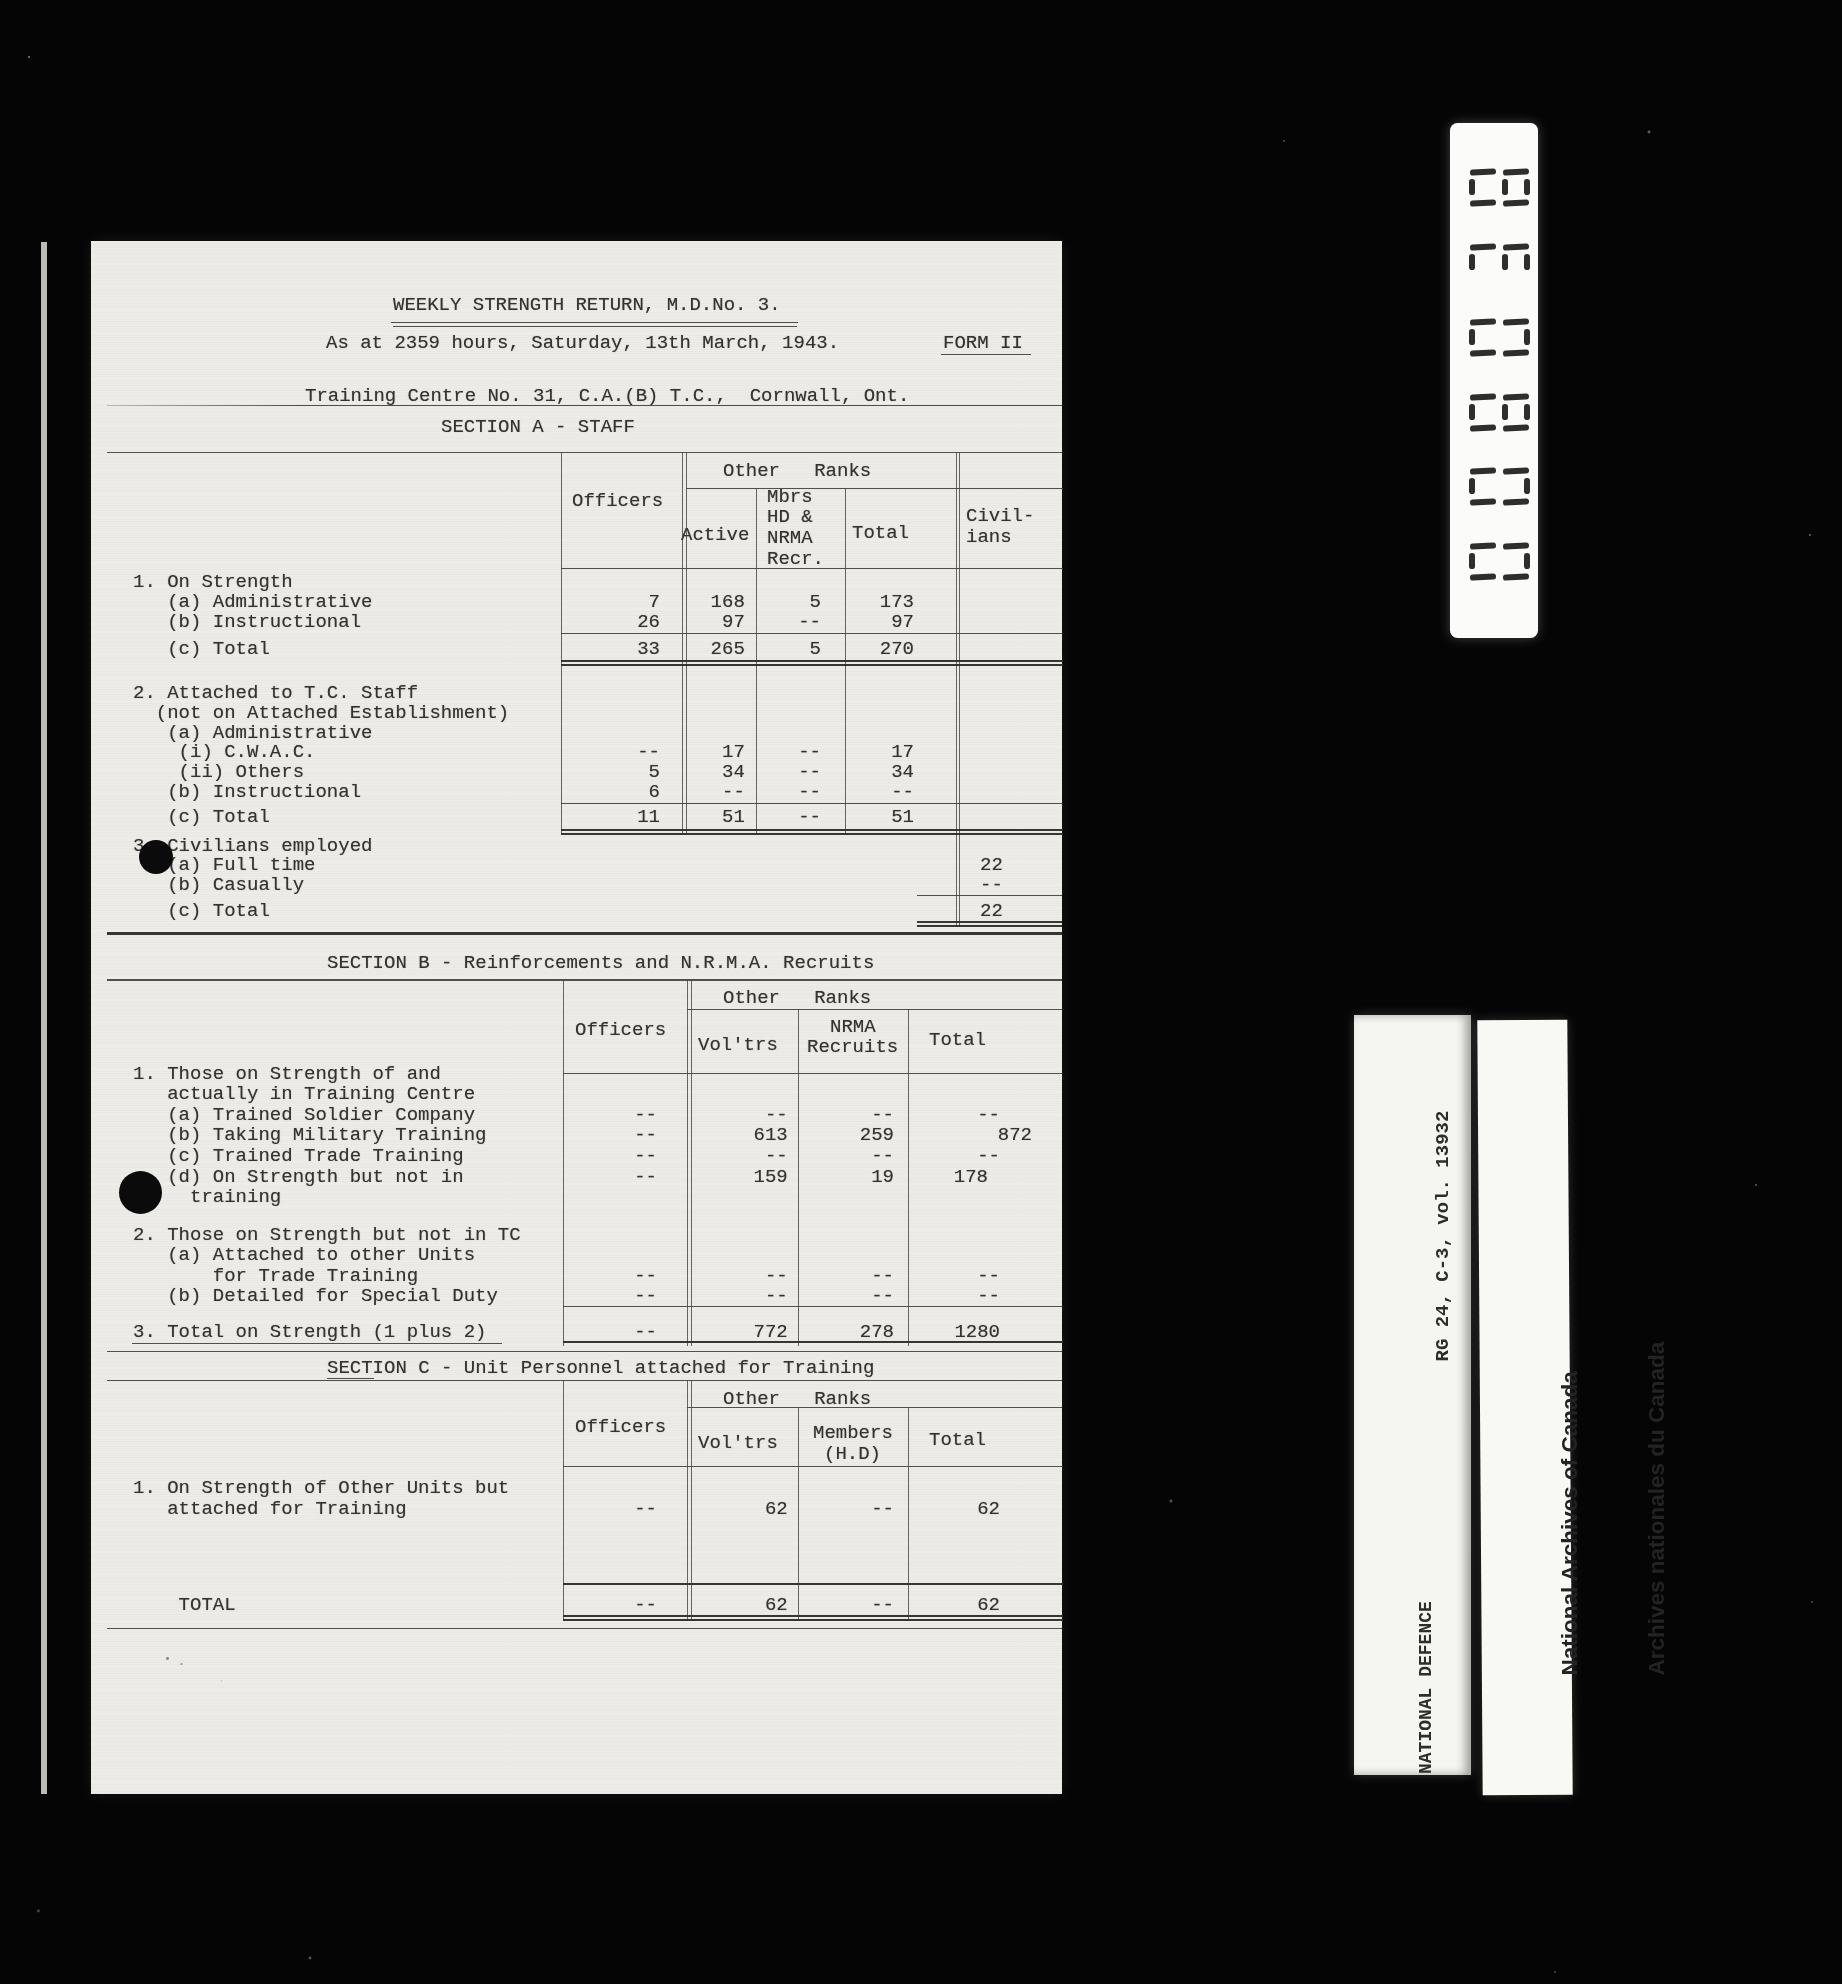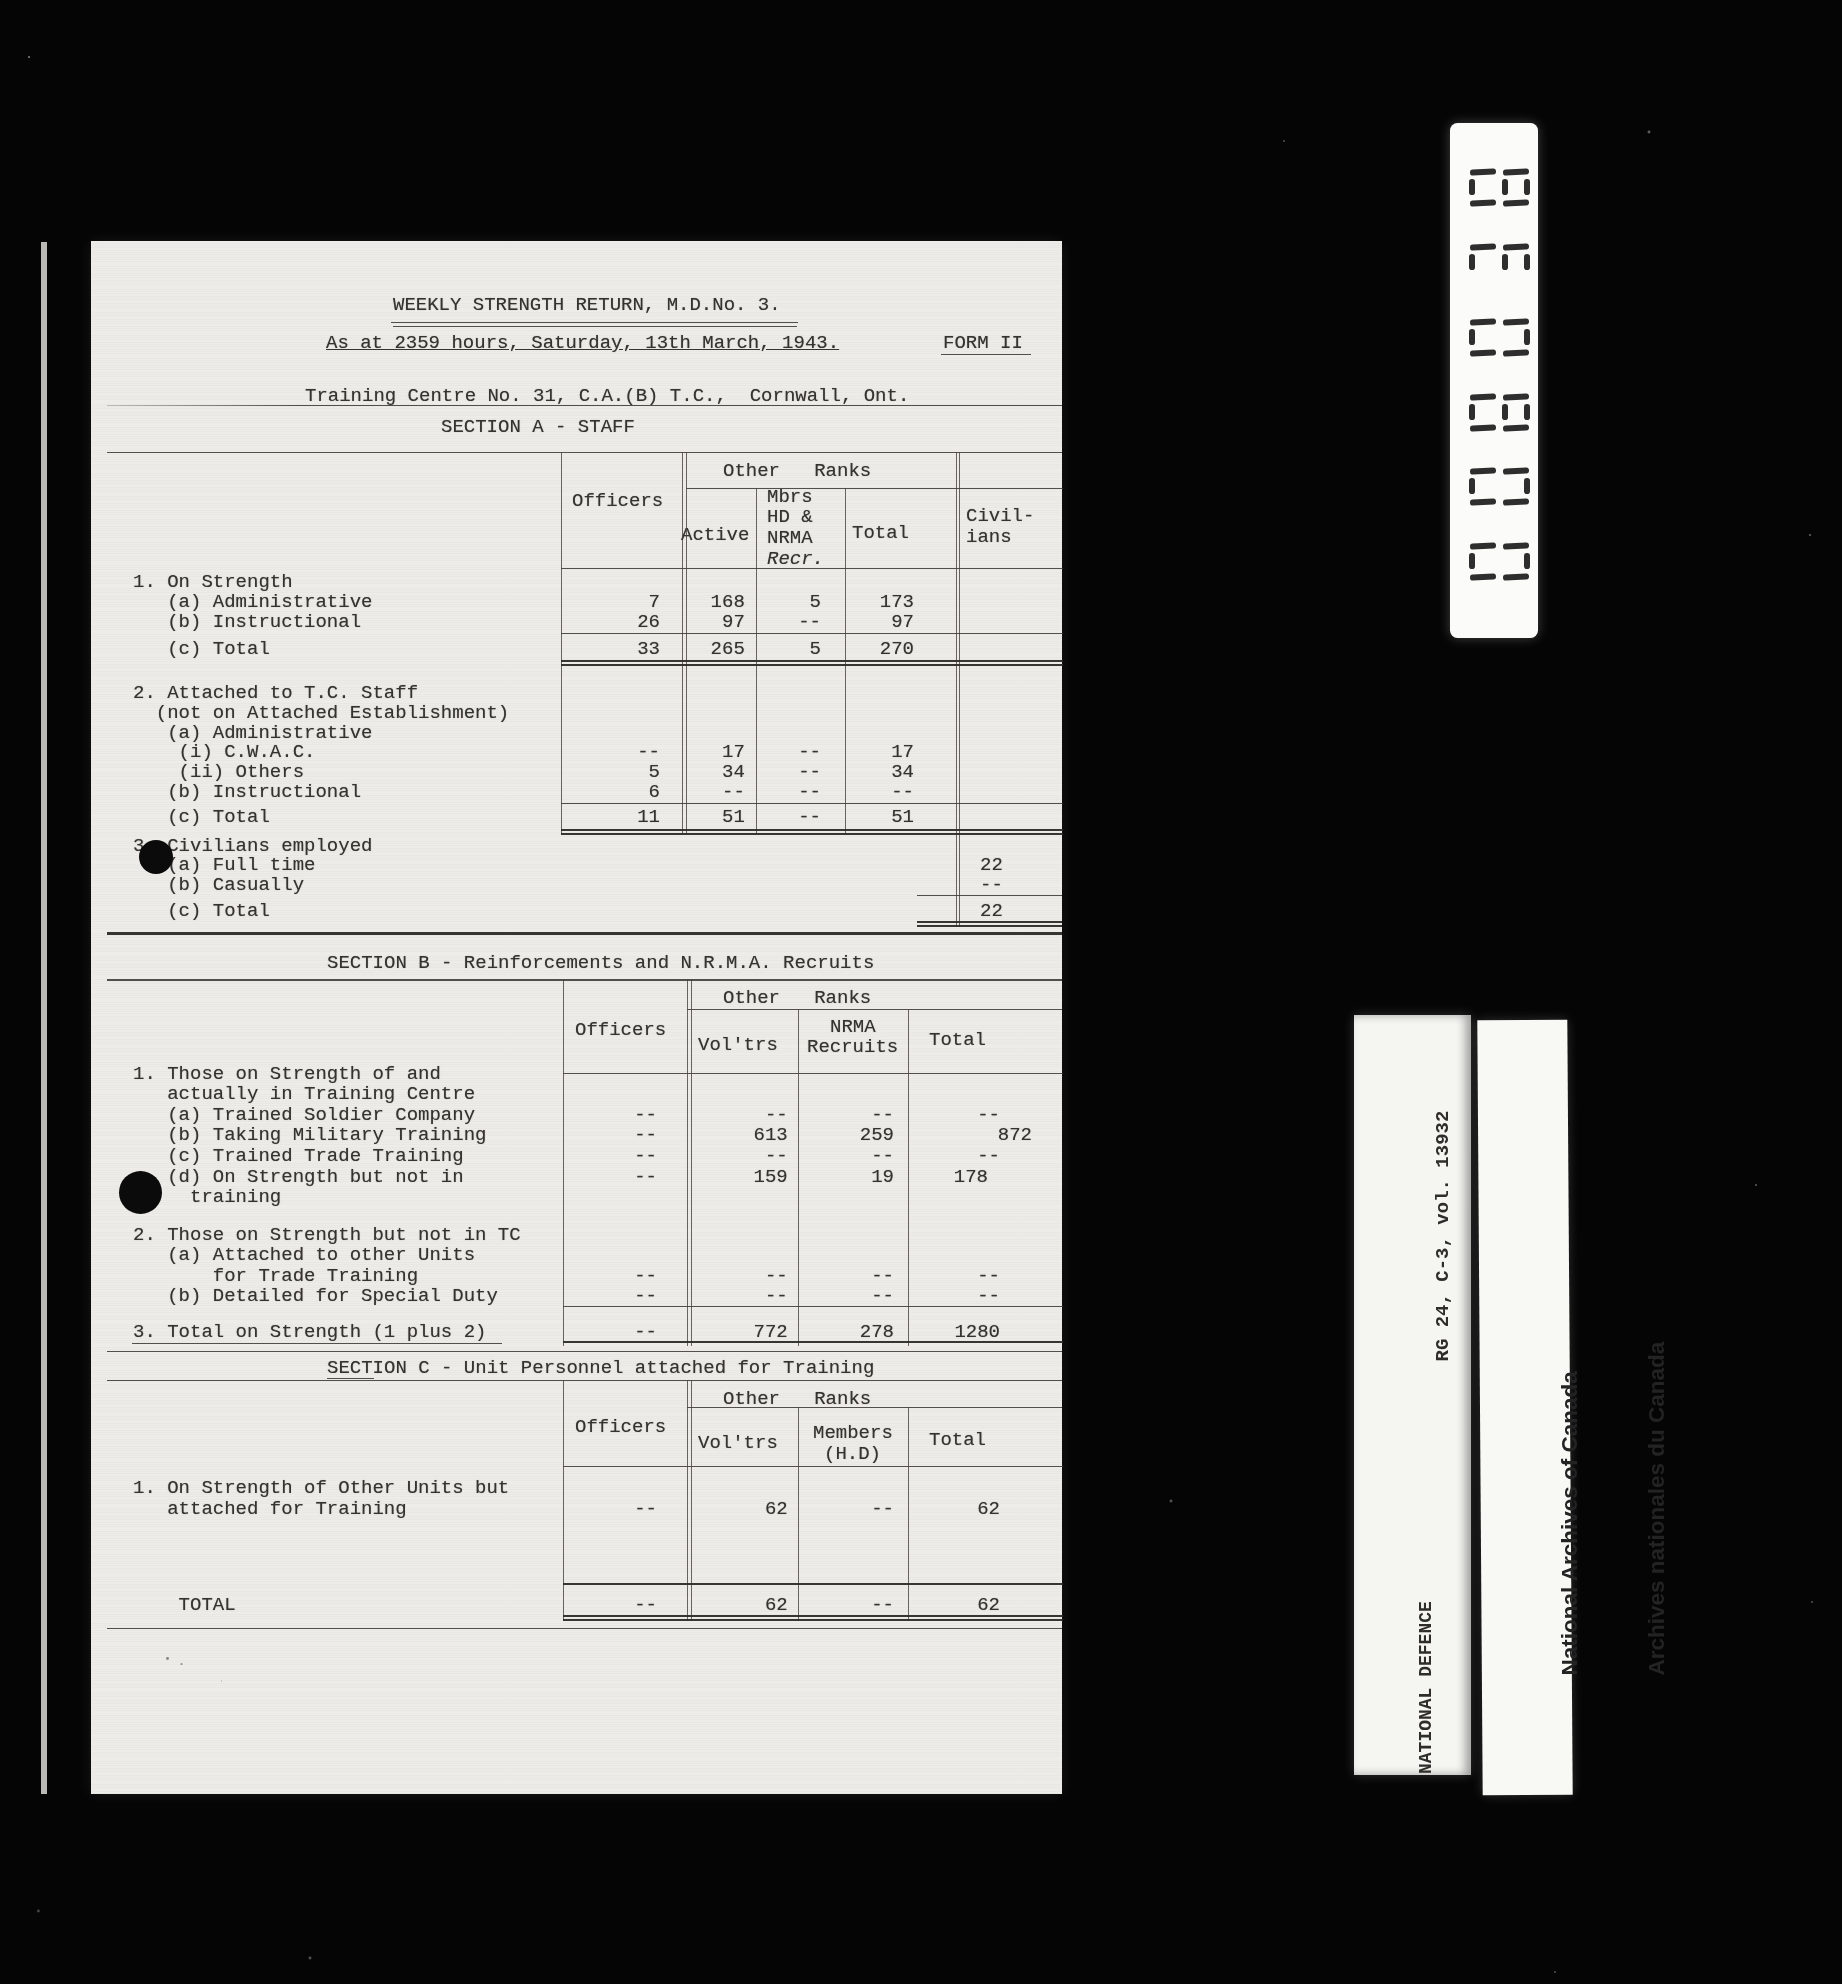--- a/index.html
+++ b/index.html
@@ -54,36 +54,36 @@
 
 <div id="stage">
   <div class="speck" style="left:28px;top:56px;"></div>
   <div class="edge-sliver"></div>
 
   <div class="paper">
 
     <div class="t" style="left:302px;top:54px;">WEEKLY STRENGTH RETURN, M.D.No. 3.</div>
     <div class="rule" style="left:300px;top:81px;width:407px;height:1.4px;"></div>
     <div class="rule" style="left:302px;top:85px;width:404px;height:1.4px;"></div>
-    <div class="t" style="left:235px;top:92px;text-decoration:underline;">As at 2359 hours, Saturday, 13th March, 1943.</div>
+    <div class="t" style="left:235px;top:92px;">As at 2359 hours, Saturday, 13th March, 1943.</div>
     <div class="t" style="left:852px;top:92px;">FORM II</div>
     <div class="rule" style="left:850px;top:113px;width:90px;height:1.4px;"></div>
     <div class="t" style="left:214px;top:137px;margin-top:8px;">Training Centre No. 31, C.A.(B) T.C.,  Cornwall, Ont.</div>
     <div class="rule" style="left:16.4px;top:164px;width:955px;height:1.4px;background:linear-gradient(90deg,rgba(60,58,54,.3),#3c3a36 20%,#3c3a36);"></div>
 
     <div class="t" style="left:350px;top:176px;">SECTION A - STAFF</div>
     <div class="rule" style="left:16.4px;top:211px;width:955px;height:1.4px;"></div>
     <div class="t" style="left:632px;top:220px;">Other   Ranks</div>
     <div class="rule" style="left:595px;top:247px;width:377px;height:1.4px;"></div>
     <div class="t" style="left:481px;top:250px;">Officers</div>
     <div class="t" style="left:590px;top:284px;">Active</div>
     <div class="t" style="left:676px;top:246px;">Mbrs</div>
     <div class="t" style="left:676px;top:266px;">HD &amp;</div>
     <div class="t" style="left:676px;top:287px;">NRMA</div>
-    <div class="t" style="left:676px;top:308px;font-style:italic;">Recr.</div>
+    <div class="t" style="left:676px;top:308px;">Recr.</div>
     <div class="t" style="left:761px;top:282px;">Total</div>
     <div class="t" style="left:875px;top:265px;">Civil-</div>
     <div class="t" style="left:875px;top:286px;">ians</div>
     <div class="rule" style="left:470px;top:327px;width:502px;height:1.4px;"></div>
 
     <div class="vline" style="left:470px;top:211px;height:382px;"></div>
     <div class="vline" style="left:591px;top:211px;height:382px;"></div>
     <div class="vline" style="left:595px;top:211px;height:382px;"></div>
     <div class="vline" style="left:665px;top:247px;height:346px;"></div>
     <div class="vline" style="left:754px;top:247px;height:346px;"></div>

